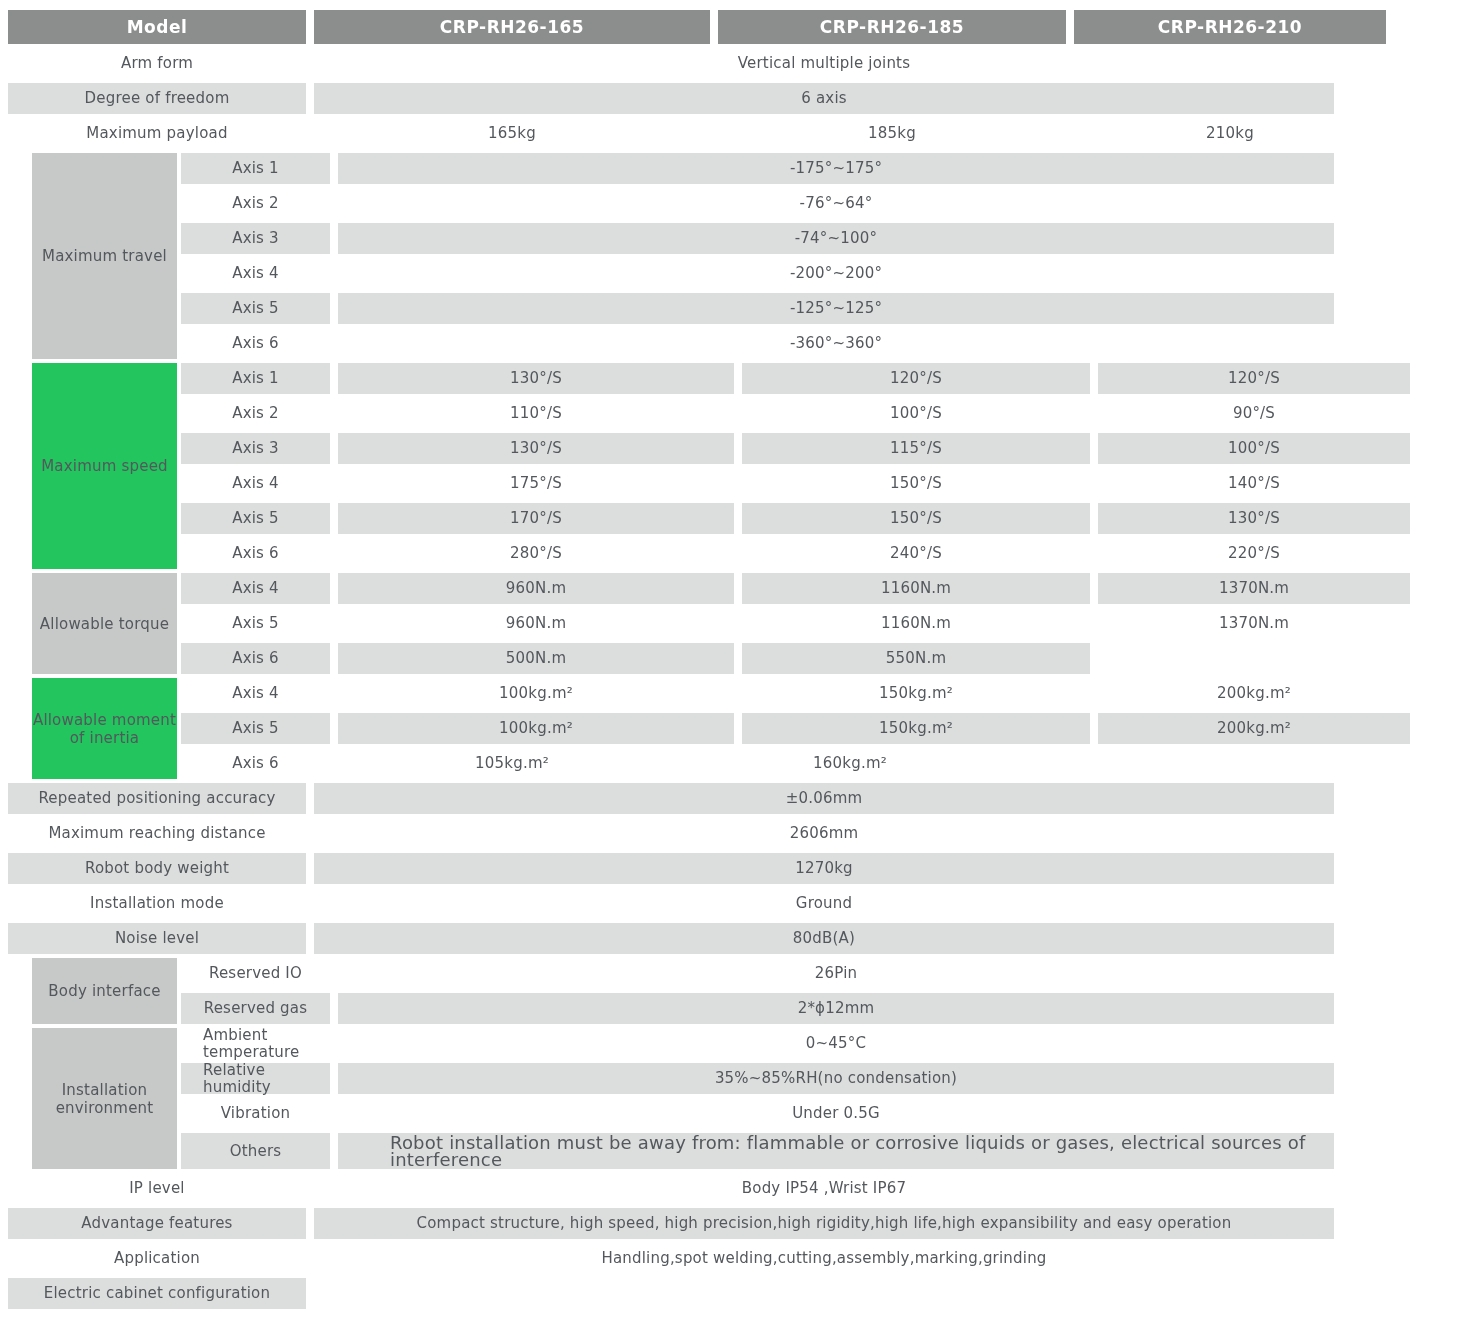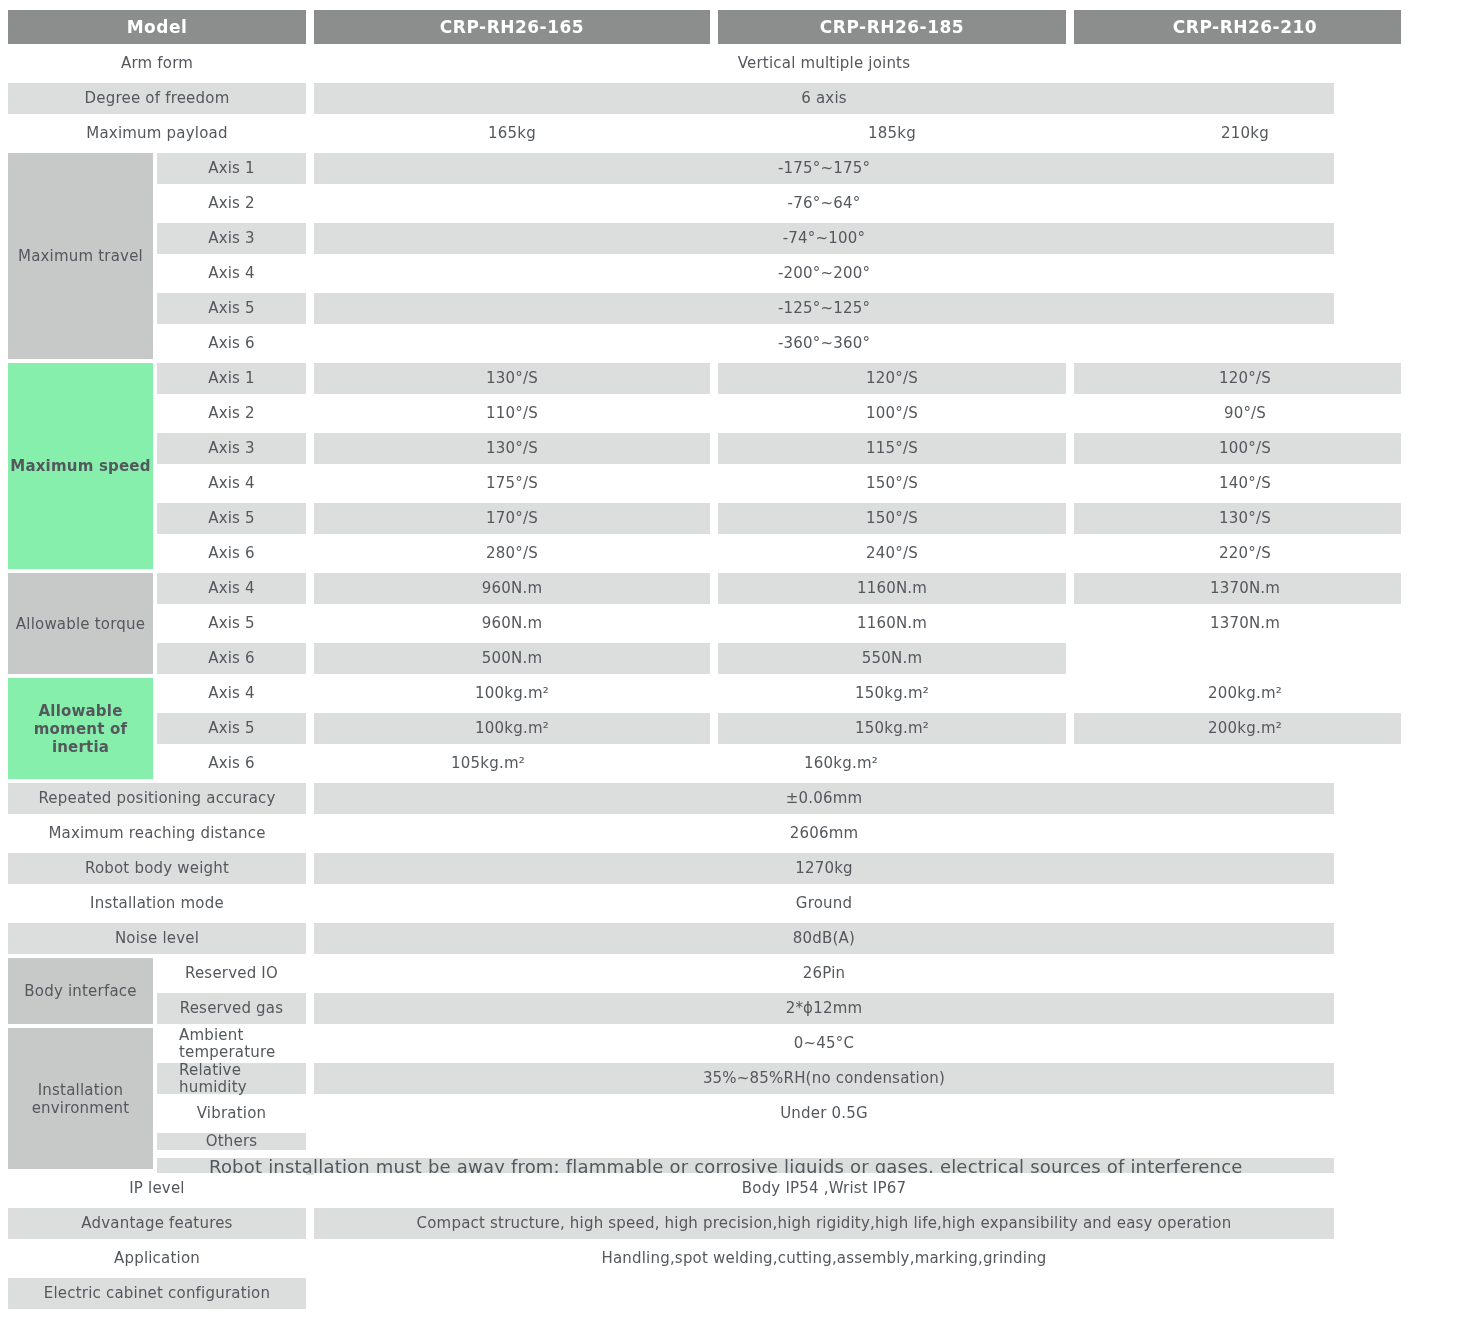--- a/index.html
+++ b/index.html
@@ -4,36 +4,36 @@
 <style>
   html,body { margin:0; padding:0; background:#ffffff; }
   body {
     width:1474px; height:1318px; overflow:hidden;
     font-family:"DejaVu Sans", sans-serif;
     color:#54585c; font-size:15px; letter-spacing:0.2px;
   }
   .table { margin:10px 0 0 8px; width:1326px; display:flex; flex-direction:column; gap:4px; }
   .row  { display:flex; gap:8px; height:31px; flex:none; }
   .row.header { height:34px; }
-  .row.tall { height:36px;flex-direction:column; }
+  .row.tall { height:36px; }
   .cell { display:flex; align-items:center; justify-content:center; text-align:center; line-height:17px; }
   .label { width:298px; flex:none; }
   .v1 { width:396px; flex:none; }
   .v2 { width:348px; flex:none; }
-  .v3 { width:312px; flex:none;padding-left:15px; }
+  .v3 { width:312px; flex:none; }
   .vspan { flex:1 1 auto; min-width:0; }
   .section { display:flex; gap:4px; flex:none; }
-  .group { width:145px; flex:none; display:flex; align-items:center; justify-content:center; text-align:center; line-height:18px; }
+  .group { width:145px; flex:none; display:flex; align-items:center; justify-content:center; text-align:center; line-height:18px;margin-left:24px; }
   .srows { flex:1; display:flex; flex-direction:column; gap:4px; min-width:0; }
   .sub { width:149px; flex:none; }
   .bg-hd { background:#8c8d8d; color:#ffffff; font-weight:bold; font-size:17px; letter-spacing:0.5px; }
   .bg-g { background:#dcdddd; }
   .bg-w { background:#ffffff; }
   .gp-dark { background:#c7c8c8; }
-  .gp-light { background:#86efac;font-weight:bold; }
+  .gp-light { background:#22c55e; }
   .left { justify-content:flex-start; text-align:left; padding-left:22px; box-sizing:border-box; }
   .leftval { justify-content:flex-start; text-align:left; padding-left:52px; padding-right:10px; box-sizing:border-box; line-height:17px; font-size:18px; }
 </style>
 </head>
 <body>
 
 <div class="table">
 
   <div class="row header">
     <div class="cell label bg-hd">Model</div>

